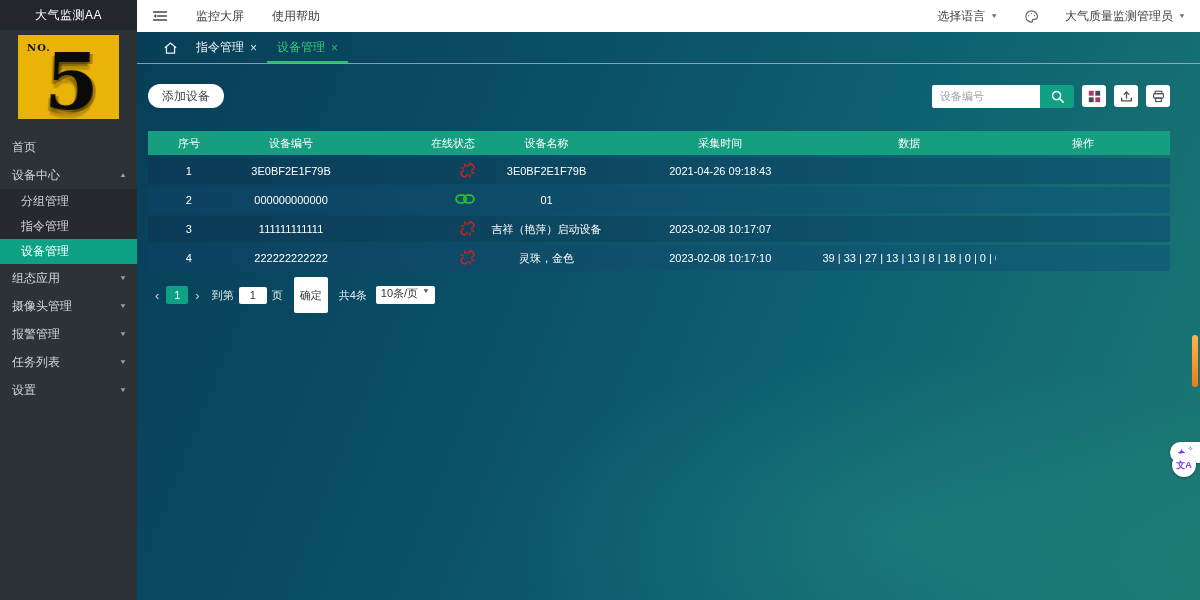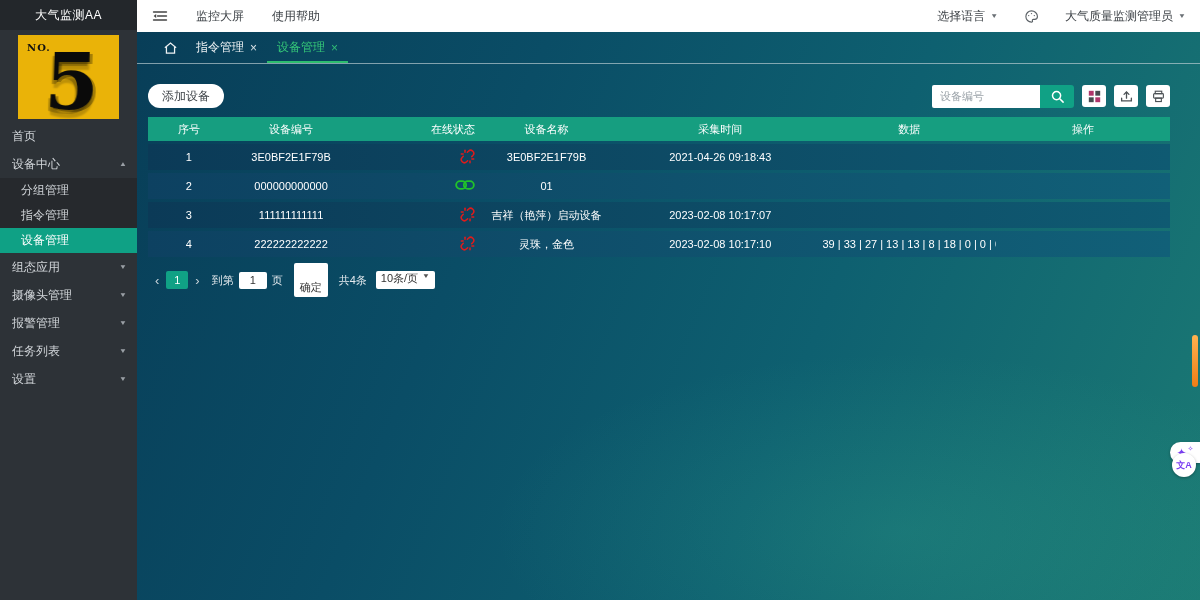--- a/index.html
+++ b/index.html
@@ -6,21 +6,21 @@
   html,body { width:1200px; height:600px; }
   body { font-family: "Liberation Sans", sans-serif; overflow: hidden; }
   .app { position: relative; width: 1200px; height: 600px; overflow: hidden; background:#0b4a63; }
 
   
   .sidebar { position:absolute; left:0; top:0; width:137px; height:600px; background:#2d3237; z-index:5; }
   .sidebar-title { height:30px; background:#23272b; color:#fff; font-size:12px; display:flex; align-items:center; justify-content:center; letter-spacing:.5px; }
   .logo { width:101px; height:84px; background:#eab308; margin:5px auto 2px auto; position:relative; overflow:hidden; }
   .logo-no { position:absolute; top:7px; left:9px; font-family:"DejaVu Serif", serif; font-weight:bold; font-size:10px; color:#111; letter-spacing:1px; }
   .logo-num { position:absolute; top:-2px; left:14px; width:80px; text-align:center; font-family:"DejaVu Serif", serif; font-weight:800; font-size:78px; line-height:97px; color:#0a0a0a; filter: blur(.4px); text-shadow: 3px 2px 0 rgba(0,0,0,.3), -2px 4px 1px rgba(0,0,0,.25), 0 8px 2px rgba(0,0,0,.2); transform: skewX(-2deg); }
-  .menu { margin-top:3px; }
+  .menu { margin-top:14px; }
   .menu-item { height:28px; display:flex; align-items:center; padding:0 10px 0 12px; color:#d2d6da; font-size:12px; cursor:pointer; }
   .menu-item .grow { flex:1; }
   .caret { font-size:8px; color:#9aa0a6; transform:scaleY(.8); }
   .submenu { background:#26292d; }
   .submenu-item { height:25px; display:flex; align-items:center; padding-left:21px; color:#cfd3d7; font-size:12px; cursor:pointer; }
   .submenu-item.active { background:#0fa185; color:#fff; }
 
   
   .main { position:absolute; left:137px; top:0; right:0; height:600px; }
   .topbar { height:32px; background:#fff; display:flex; align-items:center; font-size:12px; color:#3d4247; }
@@ -48,38 +48,38 @@
   .toolbar { display:flex; align-items:center; }
   .add-btn { background:#fff; border:none; border-radius:13px; height:24px; padding:0 14px; font-size:12px; color:#3d4247; cursor:pointer; font-family:inherit; }
   .toolbar .spacer { flex:1; }
   .search-input { width:108px; height:23px; border:none; border-radius:2px 0 0 2px; padding:0 8px; font-size:11px; color:#333; outline:none; font-family:inherit; }
   .search-input::placeholder { color:#9aa2a8; }
   .search-btn { width:34px; height:23px; background:#10a185; border:none; border-radius:0 3px 3px 0; display:flex; align-items:center; justify-content:center; cursor:pointer; }
   .tool-btn { width:24px; height:22px; background:#fff; border:none; border-radius:3px; margin-left:8px; display:flex; align-items:center; justify-content:center; cursor:pointer; }
   .tool-btn:first-of-type { margin-left:12px; }
 
   
-  .tbl { margin-top:9px; }
+  .tbl { margin-top:23px; }
   .thead { display:flex; background:#169e80; color:#fff; height:24px; align-items:center; font-size:11px; }
   .trow { display:flex; height:26px; margin-top:3px; align-items:center; color:#fff; font-size:11px; }
   .trow:nth-child(odd) { background:linear-gradient(90deg,#0d4161,#116078); }
   .trow:nth-child(even) { background:linear-gradient(90deg,#0b3a57,#0f5a72); }
   .cell { text-align:center; overflow:hidden; white-space:nowrap; }
   .c1{width:8%;} .c2{width:12%;} .c3{width:12%;text-align:right;} .c4{width:14%;} .c5{width:20%;} .c6{width:17%;} .c7{width:17%;}
   .status .ic-link, .status .ic-unlink { display:none; vertical-align:middle; }
   .status.on .ic-link { display:inline-block; }
   .status.off .ic-unlink { display:inline-block; }
 
   
   .pagination { display:flex; align-items:center; margin-top:6px; font-size:11px; color:#e4eaee; }
   .pg-arrow { color:#c9d4d9; margin:0 7px; font-size:13px; cursor:pointer; }
   .pg-num { background:#10a185; color:#fff; min-width:22px; height:18px; line-height:18px; text-align:center; border-radius:2px; font-size:11px; cursor:pointer; }
   .pg-label { margin:0 5px; }
   .pg-input { width:28px; height:17px; border:none; border-radius:2px; text-align:center; font-size:11px; color:#333; outline:none; font-family:inherit; }
-  .pg-confirm { background:#fff; border:none; border-radius:2px; height:18px; padding:17px 6px; font-size:11px; color:#333; margin:0 6px; cursor:pointer; font-family:inherit; }
+  .pg-confirm { background:#fff; border:none; border-radius:2px; height:36px; padding:4px 6px; font-size:11px; color:#333; margin:0 6px; cursor:pointer; font-family:inherit; }
   .pg-size { background:#fff; border-radius:2px; height:18px; display:flex; gap:4px; padding:0 5px; color:#333; margin-left:4px; cursor:pointer; }
   .pg-size .caret { color:#555; }
 
   
   .scroll-thumb { position:absolute; right:2px; top:303px; width:6px; height:52px; border-radius:3px;
     background:linear-gradient(180deg,#ffb24f,#ef7d16); cursor:pointer; }
   .float-ai { position:absolute; right:0; top:410px; width:30px; height:21px; background:#fff; border-radius:11px 0 0 11px;
     display:flex; align-items:center; justify-content:center; color:#7b3ff2; font-size:12px; cursor:pointer; box-shadow:0 1px 3px rgba(0,0,0,.3); }
   .float-ai .mini { font-size:7px; margin-left:1px; transform:translateY(-4px); }
   .float-translate { position:absolute; right:4px; top:421px; width:24px; height:24px; background:#fff; border-radius:50%;

